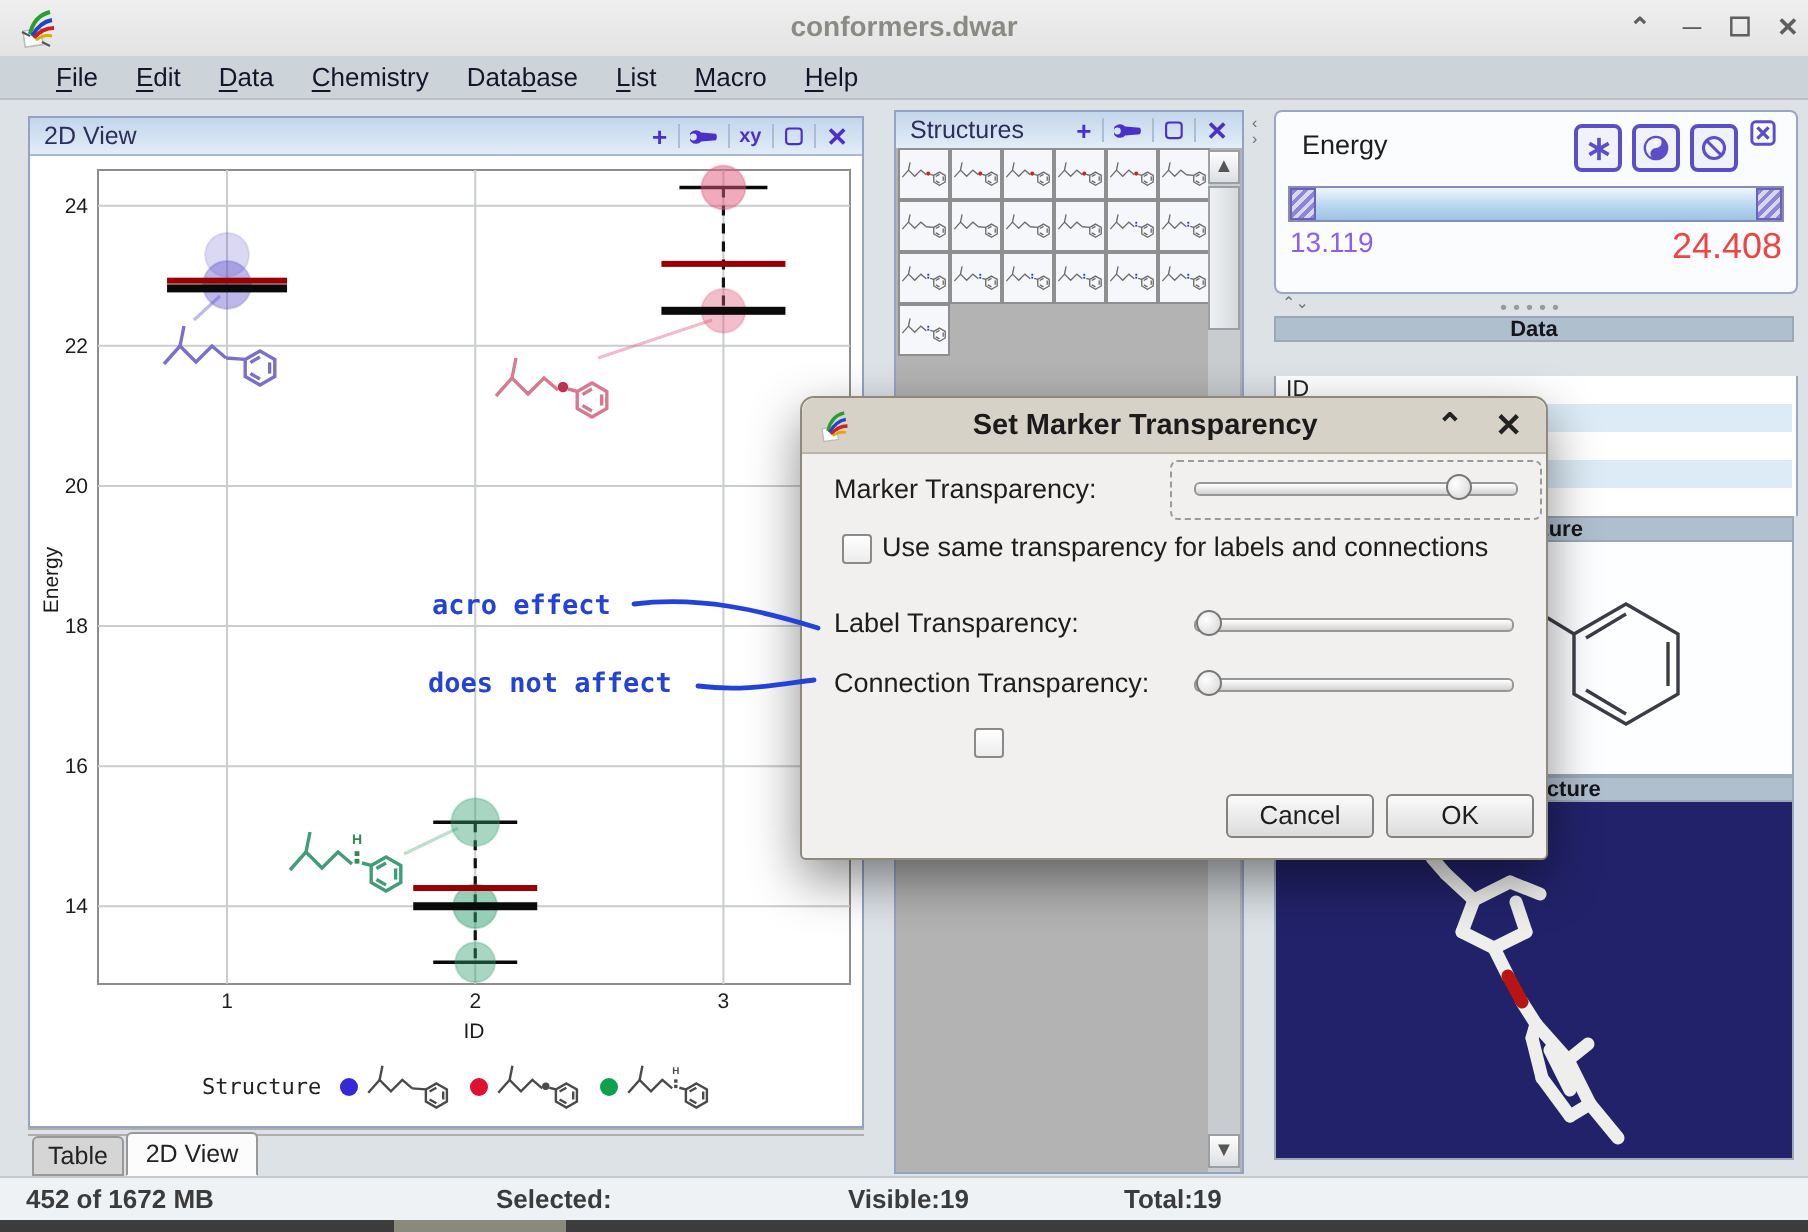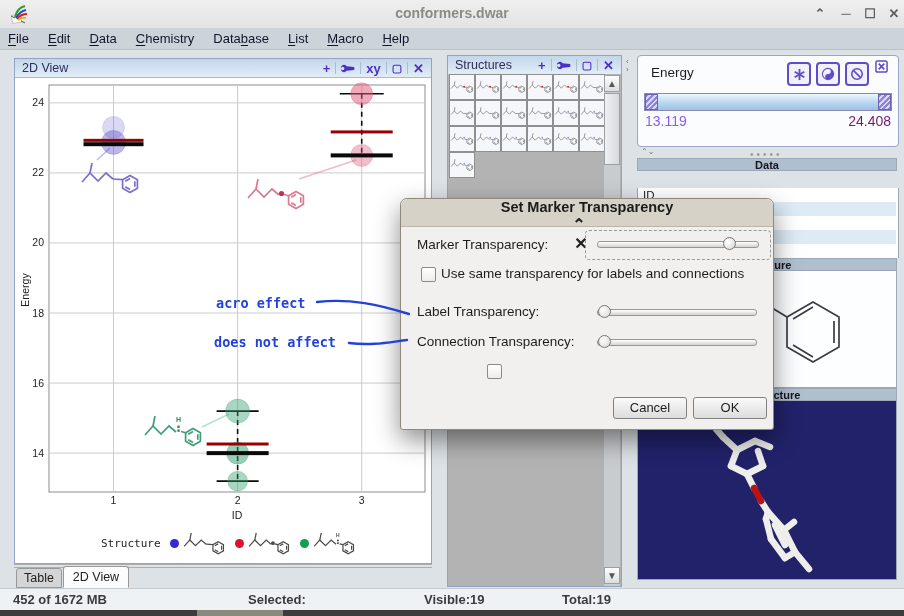--- a/index.html
+++ b/index.html
@@ -6,21 +6,21 @@
   #page{position:relative;width:904px;height:616px;background:#dde2e6;overflow:hidden;
         font-family:"Liberation Sans",sans-serif;-webkit-font-smoothing:antialiased;}
   .abs{position:absolute;}
   
   #titlebar{left:0;top:0;width:904px;height:28px;background:linear-gradient(#efefef,#e3e3e3);
             border-bottom:1px solid #c6c6c6;}
   #win-title{left:0;right:0;top:5px;text-align:center;font-weight:bold;font-size:14px;color:#8b8b85;}
   .winctl{top:7px;width:16px;height:14px;color:#5f5f5f;font-size:13px;line-height:14px;text-align:center;font-weight:bold;}
   
   #menubar{left:0;top:28px;width:904px;height:22px;background:#ccd3d9;border-bottom:1px solid #b9c0c6;
-           display:flex;align-items:center;padding-left:8px;box-sizing:border-box;}
+           display:flex;align-items:center;padding-left:28px;box-sizing:border-box;}
   .mi{font-size:13px;color:#14142a;margin-right:19px;}
   .mi u{text-decoration:underline;text-underline-offset:2px;}
   
   .panel{border:1px solid #93a3c4;background:#fff;box-sizing:border-box;}
   .phdr{height:19px;background:linear-gradient(#c3d6ea,#e2edf7);display:flex;align-items:center;
         padding:0 4px 0 7px;border-bottom:1px solid #a8b8d4;box-sizing:border-box;}
   .phdr .ttl{font-size:12.5px;color:#2e2e5c;flex:1;}
   .hbtn{color:#4b2fc9;font-weight:bold;font-size:13px;margin:0 3px;line-height:17px;}
   .sep{width:1px;height:12px;background:#aabdd6;margin:0 2px;}
   
@@ -40,21 +40,21 @@
   
   #energy{left:637px;top:55px;width:260px;height:90px;background:#fafcfe;border:1px solid #9aa5c8;border-radius:4px;}
   .eicon{width:20px;height:20px;border:2px solid #5b4ec8;border-radius:4px;background:#f0f1fb;margin-left:5px;
          display:flex;align-items:center;justify-content:center;}
   .rhandle{position:absolute;top:0;width:13px;height:16px;border:1px solid #6a62b8;box-sizing:border-box;
            background:repeating-linear-gradient(135deg,#8d85d6 0 2px,#d9d5f2 2px 4px);}
   
   #dialog{left:400px;top:198px;width:372px;height:230px;background:#f1f0ee;border:1px solid #8f897d;
           border-radius:7px 7px 3px 3px;box-shadow:0 10px 26px rgba(0,0,0,.45);z-index:50;}
   #dlg-title{height:27px;background:#d7d2c8;border-bottom:1px solid #bcb5a8;border-radius:7px 7px 0 0;
-             display:flex;align-items:center;flex-direction:column;}
+             display:flex;align-items:center;}
   #dlg-title .t{flex:1;text-align:center;font-weight:bold;font-size:14.5px;color:#1b1b1b;}
   .dlbl{position:absolute;font-size:13.5px;color:#1d1d1d;}
   .track{position:absolute;height:5px;border:1px solid #979797;border-radius:3px;background:linear-gradient(#ffffff,#d2d2d2);}
   .thumbk{position:absolute;top:-5px;width:13px;height:13px;border-radius:50%;border:1px solid #777;
           background:radial-gradient(circle at 35% 35%,#ffffff,#d4d4d4);box-sizing:border-box;}
   .chk{position:absolute;width:13px;height:13px;border:1px solid #8a8a8a;border-radius:2px;background:linear-gradient(#ffffff,#ececec);}
   .dbtn{position:absolute;width:72px;height:20px;background:linear-gradient(#fafafa,#dcdcdc);border:1px solid #828282;
         border-radius:3px;font-size:13px;color:#1d1d1d;text-align:center;line-height:19px;}
   
   .anno{position:absolute;z-index:60;font-family:"DejaVu Sans Mono",monospace;font-size:13.5px;color:#2343d8;font-weight:bold;}
@@ -100,21 +100,21 @@
   <div class="abs panel" style="left:14px;top:58px;width:418px;height:506px">
     <div class="phdr">
       <span class="ttl">2D View</span>
       <span class="hbtn">+</span>
         <span class="sep"></span>
       <svg class="hbtn" width="14" height="11" viewBox="0 0 14 10">
         <path d="M13 3.4 L5.6 2.8 A3.4 3.4 0 1 0 5.6 7.2 L13 6.6 Q13.9 5 13 3.4 Z" fill="#4b2fc9"></path>
         <circle cx="1.7" cy="5" r="1.7" fill="#d4e4f2"></circle>
       </svg>
         <span class="sep"></span>
-      <span class="hbtn" style="font-size:13px">xy</span>
+      <span class="hbtn" style="font-size:10px">xy</span>
         <span class="sep"></span>
       <span class="hbtn" style="font-size:11px">▢</span>
         <span class="sep"></span>
       <span class="hbtn">✕</span>
     </div>
     <div class="abs" style="left:0;top:19px;width:416px;height:485px;background:#ffffff">
       <svg id="plot-svg" width="416" height="485">
           <rect x="34" y="7" width="376" height="407" fill="#ffffff" stroke="#8d8d8d"></rect>
           <line x1="98.52805280528054" y1="7" x2="98.52805280528054" y2="414" stroke="#c9ccd0"></line>
           <line x1="222.62046204620464" y1="7" x2="222.62046204620464" y2="414" stroke="#c9ccd0"></line>
@@ -571,21 +571,21 @@
       <svg width="13" height="13" viewBox="0 0 14 14" style="margin:-2px 0 0 6px">
         <rect x="1" y="1" width="12" height="12" fill="none" stroke="#5b4ec8" stroke-width="1.6" rx="2"></rect>
         <path d="M4 4 L10 10 M10 4 L4 10" stroke="#5b4ec8" stroke-width="1.8"></path>
         </svg>
     </div>
     <div class="abs" style="left:6px;top:37px;width:246px;height:16px;border:1px solid #8a8ab8;background:linear-gradient(#eef6fd,#b9d7ef 55%,#9cc2e2)">
       <div class="rhandle" style="left:0"></div>
       <div class="rhandle" style="right:0"></div>
     </div>
     <div class="abs" style="left:7px;top:57px;font-size:14px;color:#8b5cf6">13.119</div>
-    <div class="abs" style="right:7px;top:57px;font-size:14px;color:#701a75">24.408</div>
+    <div class="abs" style="right:7px;top:57px;font-size:18px;color:#ef4444">24.408</div>
   </div>
 
   <div class="abs" style="left:641px;top:147px;color:#777;font-size:8px">⌃⌄</div>
   <div class="abs" style="left:750px;top:149px;color:#9a9a9a;font-size:10px;letter-spacing:3px">•••••</div>
 
   <div class="abs band" style="left:637px;top:158px;width:260px;height:13px">Data</div>
   <div class="abs" id="datarows" style="left:637px;top:188px;width:260px;height:70px;background:#fff;border-left:1px solid #9aa8b8;border-right:1px solid #9aa8b8">
       <div class="trow" style="top: 0px; background: rgb(255, 255, 255);">ID</div>
       <div class="trow" style="top: 14px; background: rgb(220, 235, 246);"></div>
       <div class="trow" style="top: 28px; background: rgb(255, 255, 255);"></div>

